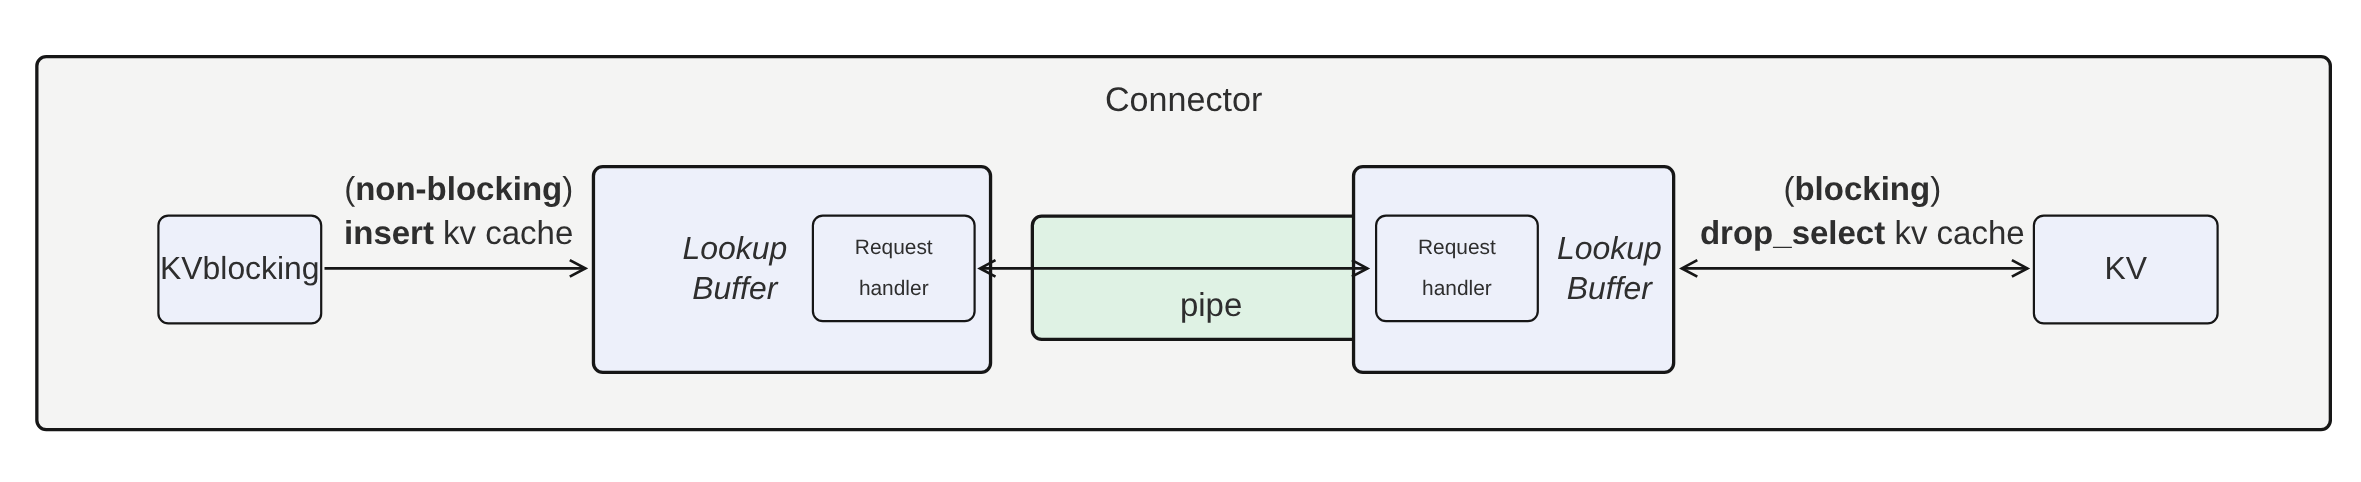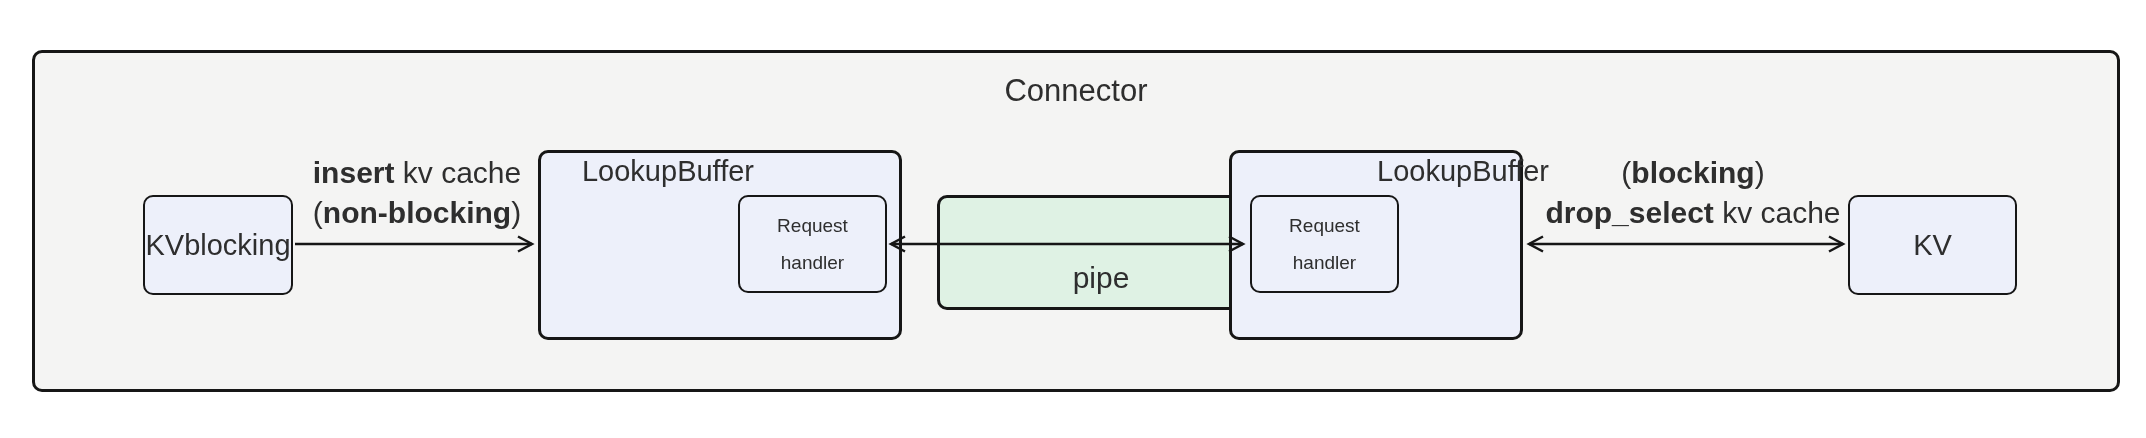--- a/index.html
+++ b/index.html
@@ -52,23 +52,23 @@
     position: absolute;
     background: var(--node-bg);
     border: 3px solid var(--line);
     border-radius: 10px;
   }
   .lookup-left  { left: 538px;  top: 150px; width: 364px; height: 190px; }
   .lookup-right { left: 1229px; top: 150px; width: 294px; height: 190px; }
 
   .lb-label {
     position: absolute; top: 0; height: 100%;
-    display: flex; flex-direction: row; justify-content: center;
+    display: flex; flex-direction: column; justify-content: center;
     text-align: center;
-    font-size: 29px; line-height: 37px;
+    font-size: 29px; line-height: 37px; font-style: italic;
   }
   .lookup-left  .lb-label { left: 27px;  width: 200px; }
   .lookup-right .lb-label { left: 168px; width: 126px; }
 
   .handler {
     position: absolute;
     width: 149px; height: 98px;
     background: var(--node-bg);
     border: 2.5px solid var(--line);
     border-radius: 10px;
@@ -121,22 +121,22 @@
   <div class="outer-box">
     <div class="diagram-title">Connector</div>
   </div>
 
   <div class="node kv-producer">
     <div>KV</div>
     <div>blocking</div>
   </div>
 
   <div class="edge-label insert-label">
+    <div><span>(</span><b>non-blocking</b><span>)</span></div>
     <div><b>insert</b><span> kv cache</span></div>
-    <div><span>(</span><b>non-blocking</b><span>)</span></div>
   </div>
 
   <div class="lookup-box lookup-left">
     <div class="lb-label">
       <div>Lookup</div>
       <div>Buffer</div>
     </div>
     <div class="handler">
       <div>Request</div>
       <div>handler</div>

